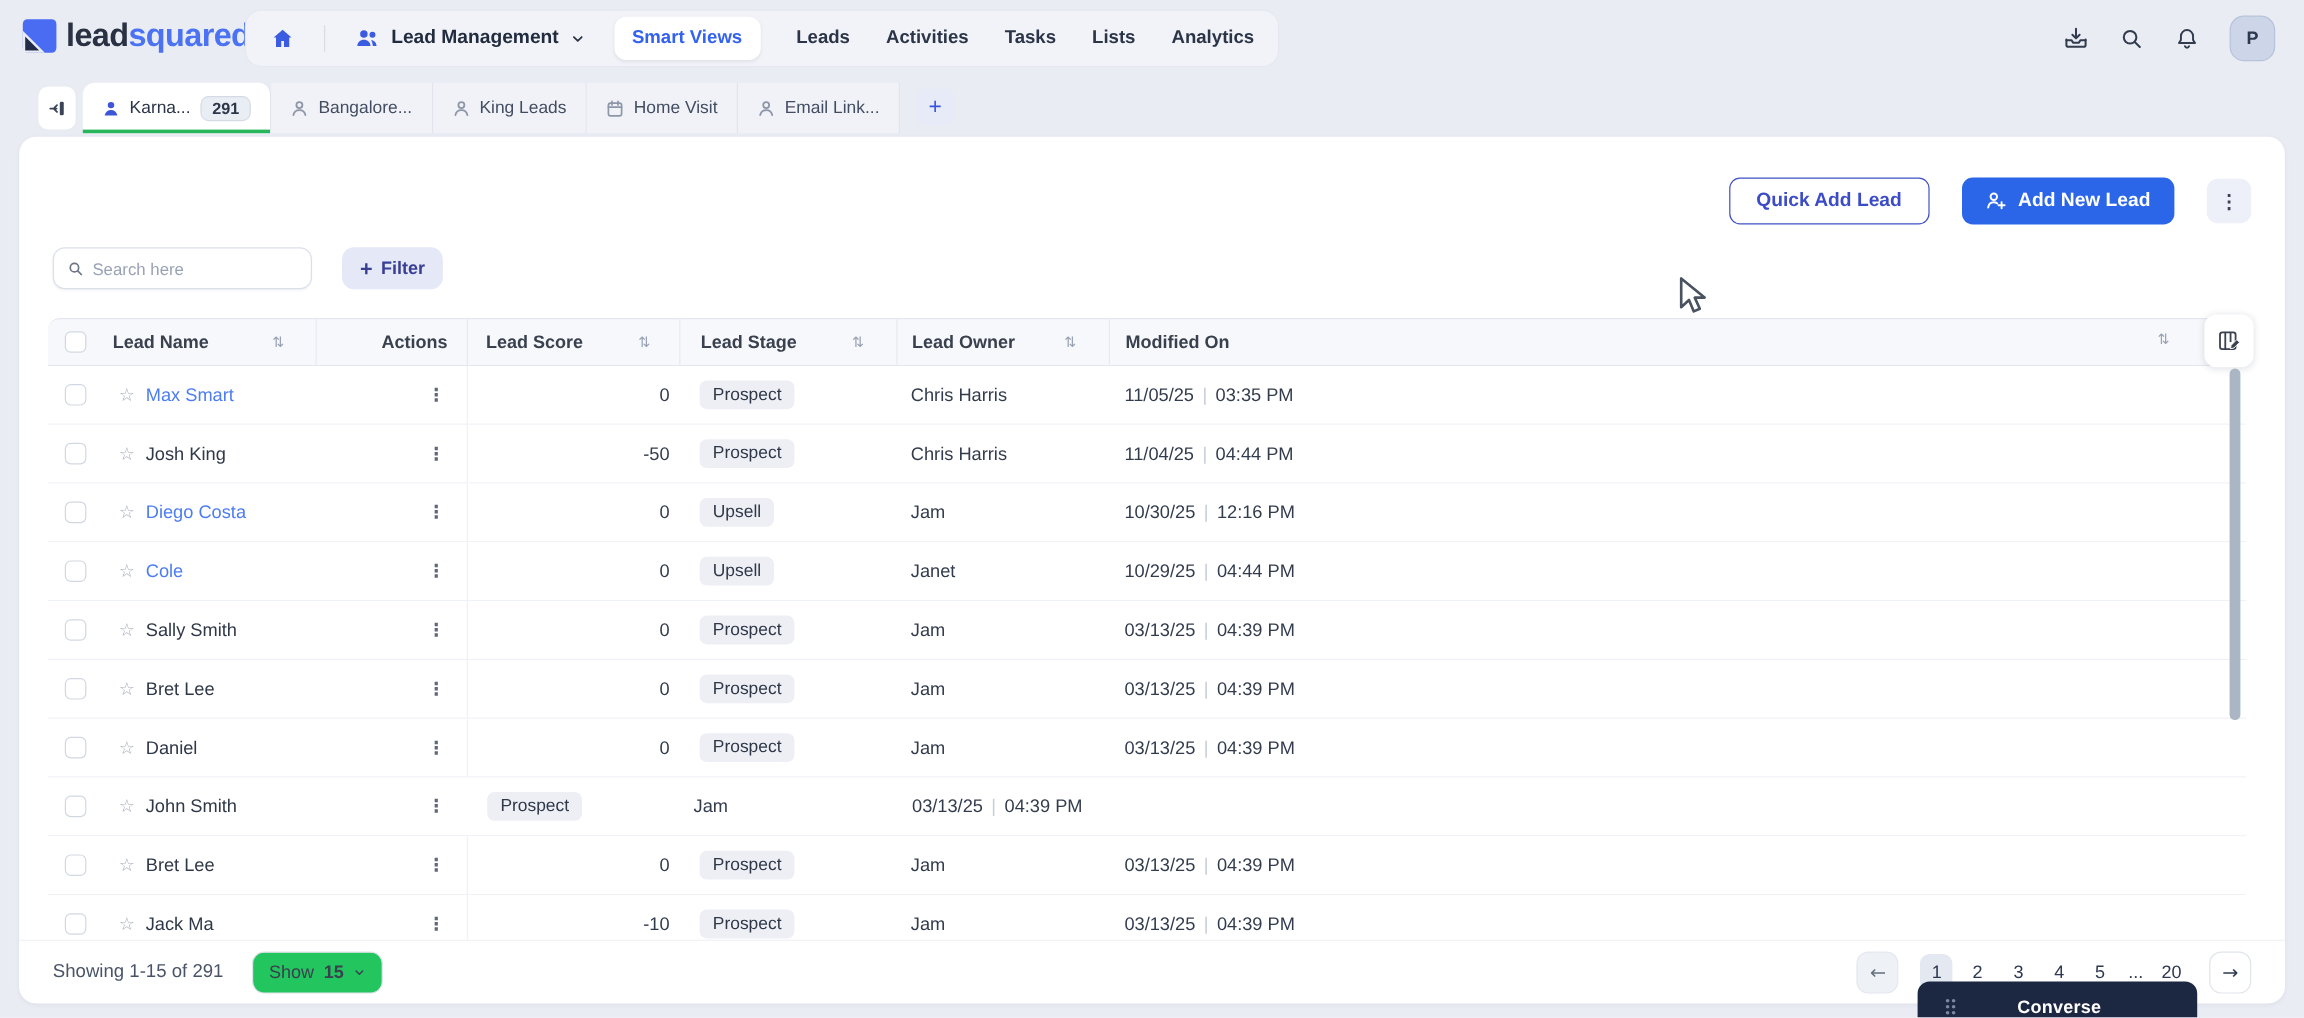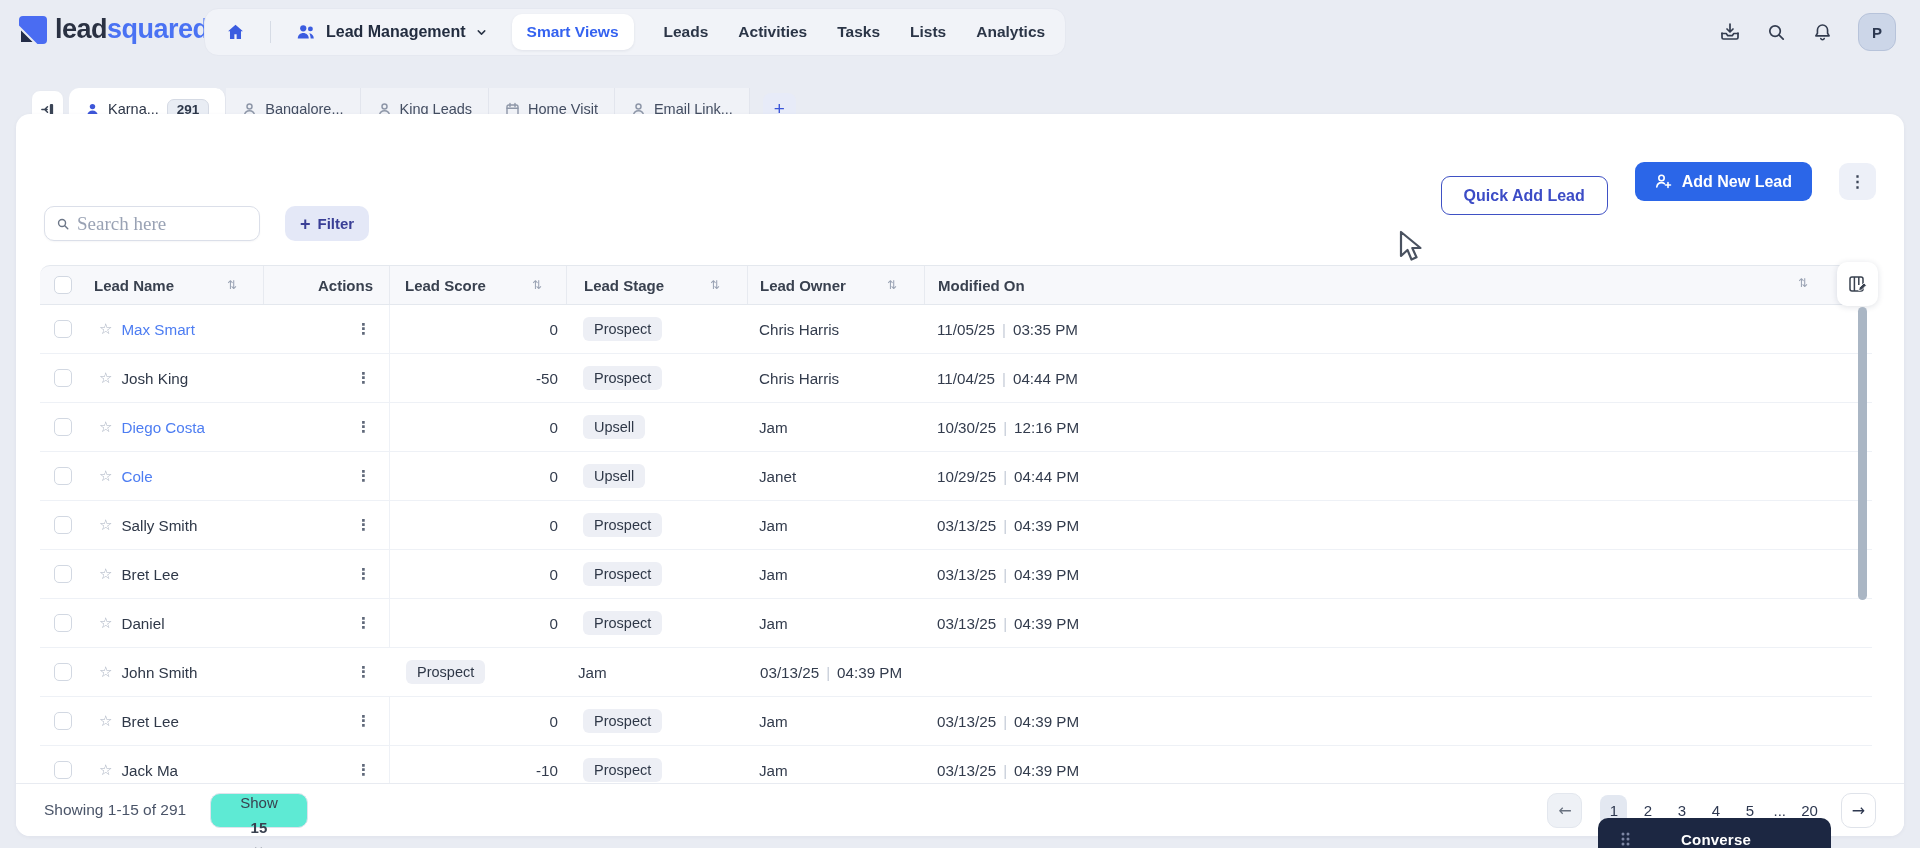--- a/index.html
+++ b/index.html
@@ -17,44 +17,44 @@
   .nav-divider { width:1px; height:22px; background:#d6dbe5; }
   .nav-app { display:flex; align-items:center; gap:9px; font-size:16px; font-weight:700; color:#222c3f; cursor:pointer; }
   .nav-links { display:flex; align-items:center; gap:30px; }
   .nav-link { font-size:15.5px; font-weight:600; color:#2b3547; cursor:pointer; white-space:nowrap; }
   .nav-link.active { background:#fff; color:#3462f0; border-radius:10px; padding:9px 15px; box-shadow:0 1px 3px rgba(25,35,70,.08); }
   .nav-right { position:absolute; right:24px; top:0; height:64px; display:flex; align-items:center; gap:25px; }
   .nav-icon { display:flex; align-items:center; justify-content:center; cursor:pointer; }
   .avatar { width:38px; height:38px; border-radius:12px; background:#ccd6e8; border:1px solid #b7c3da; display:flex; align-items:center; justify-content:center; font-size:15px; font-weight:700; color:#2c3850; cursor:pointer; }
 
   
-  .tabbar { position:absolute; top:88px; left:31px; height:42px; display:flex; align-items:flex-end; }
+  .tabbar { position:absolute; top:69px; left:31px; height:42px; display:flex; align-items:flex-end; }
   .collapse-btn { width:33px; height:38px; background:#fff; border:1px solid #e7eaf1; border-radius:9px; margin-right:5px; margin-bottom:2px; display:flex; align-items:center; justify-content:center; cursor:pointer; }
   .tabs { display:flex; height:42px; }
   .tab { position:relative; display:flex; align-items:center; gap:8px; padding:0 16px; background:#f0f2f7; border-right:1px solid #e2e5ed; font-size:14.5px; color:#434d61; cursor:pointer; white-space:nowrap; }
   .tab:first-child { border-radius:10px 0 0 0; }
   .tab.active { background:#fff; border-radius:10px 10px 0 0; color:#2c3547; }
   .tab.active::after { content:""; position:absolute; left:0; right:0; bottom:0; height:3px; background:#27b659; }
   .tab-badge { background:#e9edf4; border:1px solid #d5dae4; border-radius:7px; padding:2px 9px; font-size:13.5px; font-weight:700; color:#2d3749; }
   .add-tab-btn { width:33px; height:31px; background:#e7ebf8; border:none; border-radius:8px; color:#3a55d8; font-size:19px; line-height:1; margin-left:13px; margin-bottom:6px; cursor:pointer; display:flex; align-items:center; justify-content:center; }
 
   
   .card { position:absolute; left:16px; top:114px; width:1888px; height:722px; background:#fff; border-radius:14px; box-shadow:0 1px 4px rgba(30,40,80,.05); }
   .title-row { position:absolute; left:31px; top:44px; display:flex; align-items:center; gap:13px; }
   .page-title { font-size:28px; font-weight:700; color:#28334a; letter-spacing:-0.3px; }
   .title-badge { width:28px; height:28px; background:#e9ecf9; border-radius:8px; display:flex; align-items:center; justify-content:center; cursor:pointer; }
   .refresh-btn { display:flex; align-items:center; cursor:pointer; }
   .title-actions { position:absolute; right:28px; top:34px; display:flex; align-items:center; gap:27px; }
-  .btn-quick { height:39px; padding:0 22px; background:#fff; border:1.5px solid #3f51c4; border-radius:9px; color:#3c4cc6; font-size:16px; font-weight:700; cursor:pointer; font-family:inherit;margin-top:28px; }
+  .btn-quick { height:39px; padding:0 22px; background:#fff; border:1.5px solid #3f51c4; border-radius:9px; color:#3c4cc6; font-size:16px; font-weight:700; cursor:pointer; font-family:inherit; }
   .btn-add { height:39px; padding:0 20px; background:#2b66e8; border:none; border-radius:9px; color:#fff; font-size:16px; font-weight:700; display:flex; align-items:center; gap:10px; cursor:pointer; font-family:inherit; }
   .btn-kebab { width:37px; height:37px; background:#edf0f8; border:none; border-radius:9px; color:#3a4456; font-size:16px; font-weight:700; cursor:pointer; }
 
   .toolbar-row { position:absolute; left:28px; top:92px; display:flex; align-items:center; }
   .search-box { width:216px; height:35px; background:#fff; border:1px solid #dbdfe9; border-radius:10px; display:flex; align-items:center; padding:0 11px; gap:7px; box-shadow:0 1px 2px rgba(25,35,60,.04); }
-  .search-box input { border:none; outline:none; font-size:19px; color:#333c4d; width:100%; font-family:Liberation Serif, serif; background:transparent; }
+  .search-box input { border:none; outline:none; font-size:14px; color:#333c4d; width:100%; font-family:Liberation Sans, sans-serif; background:transparent; }
   .search-box input::placeholder { color:#99a2b4; }
   .filter-btn { margin-left:25px; height:35px; padding:0 15px; background:#e4e8f7; border:none; border-radius:10px; color:#3a3f96; font-size:15px; font-weight:700; display:flex; align-items:center; gap:7px; cursor:pointer; font-family:inherit; }
   .filter-btn .plus { font-size:18px; font-weight:600; line-height:1; }
 
   
   .table { position:absolute; left:24px; top:151px; width:1832px; }
   .grid-row { display:grid; grid-template-columns:50px 173px 126px 177px 181px 177px 1fr; align-items:center; }
   .thead { height:40px; background:#f7f8fb; border-top:1px solid #e4e8ee; border-bottom:1px solid #e4e8ee; border-radius:10px 10px 0 0; font-size:15px; font-weight:700; color:#39414f; }
   .thead > div { height:100%; display:flex; align-items:center; }
   .h-check { padding-left:14px; }
@@ -82,21 +82,21 @@
   .c-owner { padding-left:12px; }
   .c-modified { padding-left:13px; }
   .dt-sep { color:#c6ccd8; padding:0 7px; }
   .col-edit { position:absolute; right:-6px; top:-3px; width:41px; height:44px; background:#fff; border:none; border-radius:10px; box-shadow:0 1px 6px rgba(30,40,70,.14); display:flex; align-items:center; justify-content:center; cursor:pointer; }
   .sort-extra { position:absolute; right:64px; top:11px; }
   .vscroll-thumb { position:absolute; right:5px; top:42px; width:9px; height:293px; background:#aab6c4; border-radius:5px; cursor:pointer; }
 
   
   .table-footer { position:absolute; left:0; right:0; bottom:0; height:53px; border-top:1px solid #e8ebf1; border-radius:0 0 14px 14px; display:flex; align-items:center; padding:0 28px; background:#fff; }
   .showing { font-size:15.5px; color:#4a5468; }
-  .show-btn { margin-left:24px; height:35px; padding:0 29px; background:#5eead4; border:1px solid #dfe3ec; border-radius:10px; display:flex; align-items:center; gap:8px; font-size:15px; color:#39414f; cursor:pointer; font-family:inherit;flex-direction:column; }
+  .show-btn { margin-left:24px; height:35px; padding:0 13px; background:#22c55e; border:1px solid #dfe3ec; border-radius:10px; display:flex; align-items:center; gap:8px; font-size:15px; color:#39414f; cursor:pointer; font-family:inherit; }
   .show-btn b { font-weight:700; }
   .pagination { margin-left:auto; display:flex; align-items:center; gap:7px; }
   .pg-arrow { width:35px; height:35px; border-radius:10px; display:flex; align-items:center; justify-content:center; font-family:"DejaVu Sans",sans-serif; font-size:16px; cursor:pointer; }
   .pg-prev { background:#eef1f6; border:1px solid #e3e7ee; color:#68717f; margin-right:11px; }
   .pg-next { background:#fff; border:1px solid #dfe3ea; color:#2e3850; margin-left:11px; }
   .pg-num { min-width:27px; height:31px; display:flex; align-items:center; justify-content:center; font-size:15px; color:#2e3850; border-radius:8px; padding:0 5px; cursor:pointer; }
   .pg-num.active { background:#e3e8f1; }
   .pg-ellipsis { color:#2e3850; font-size:15px; padding:0 3px; }
 
   

